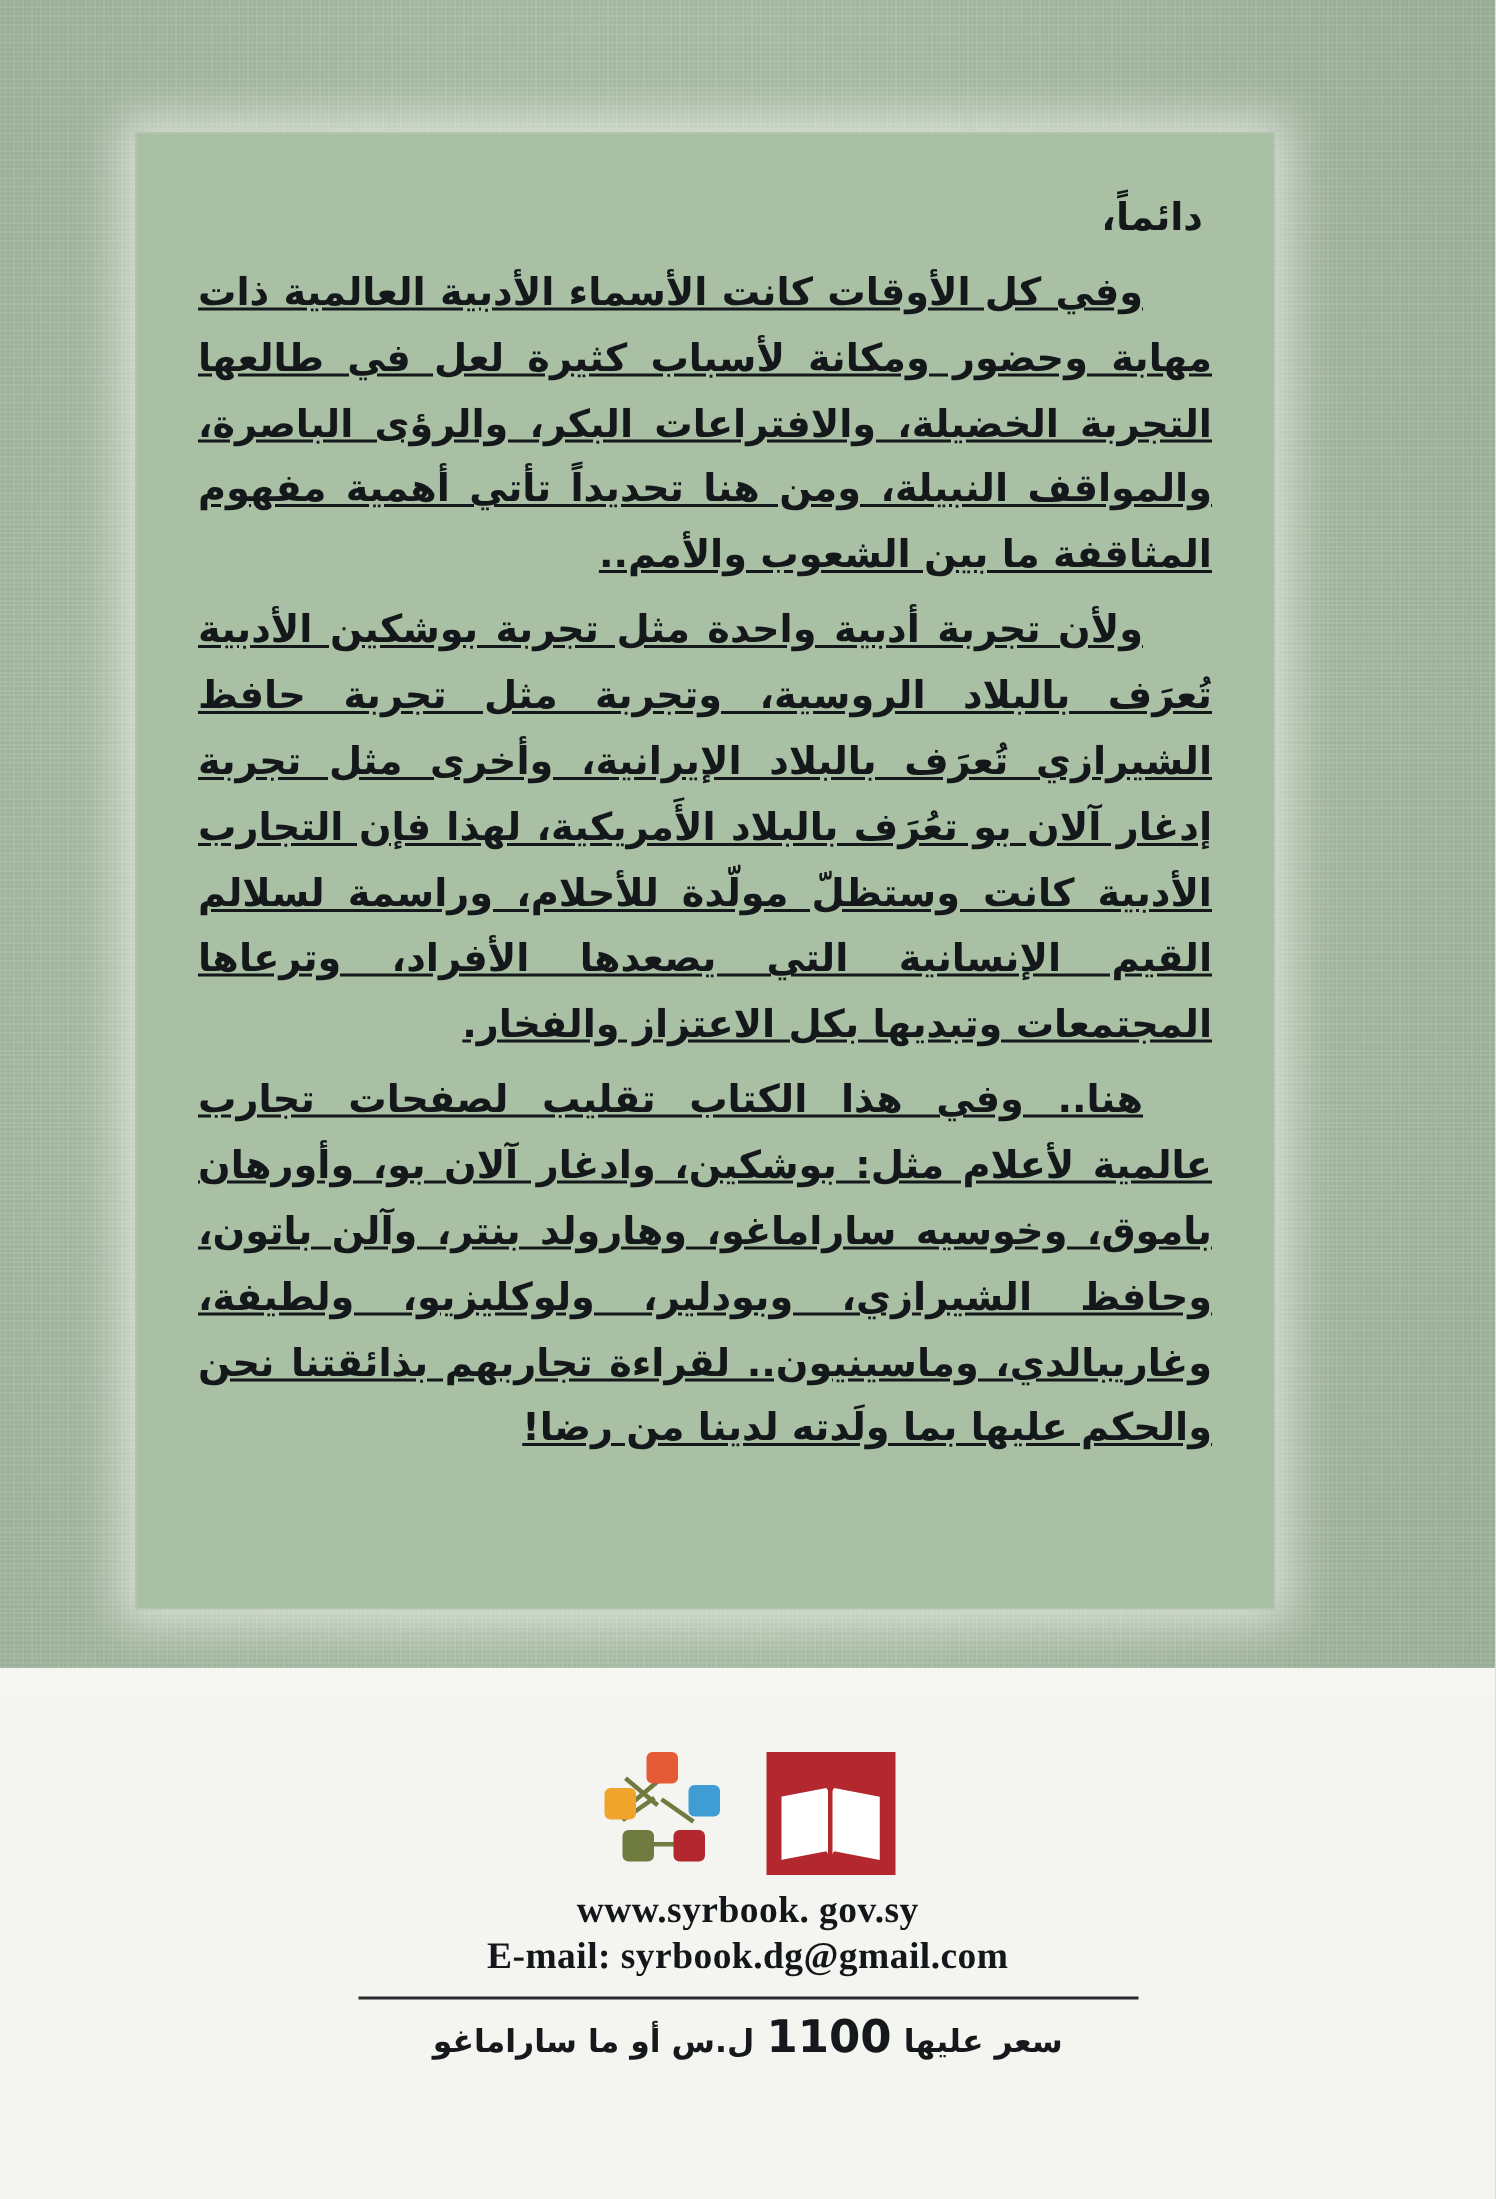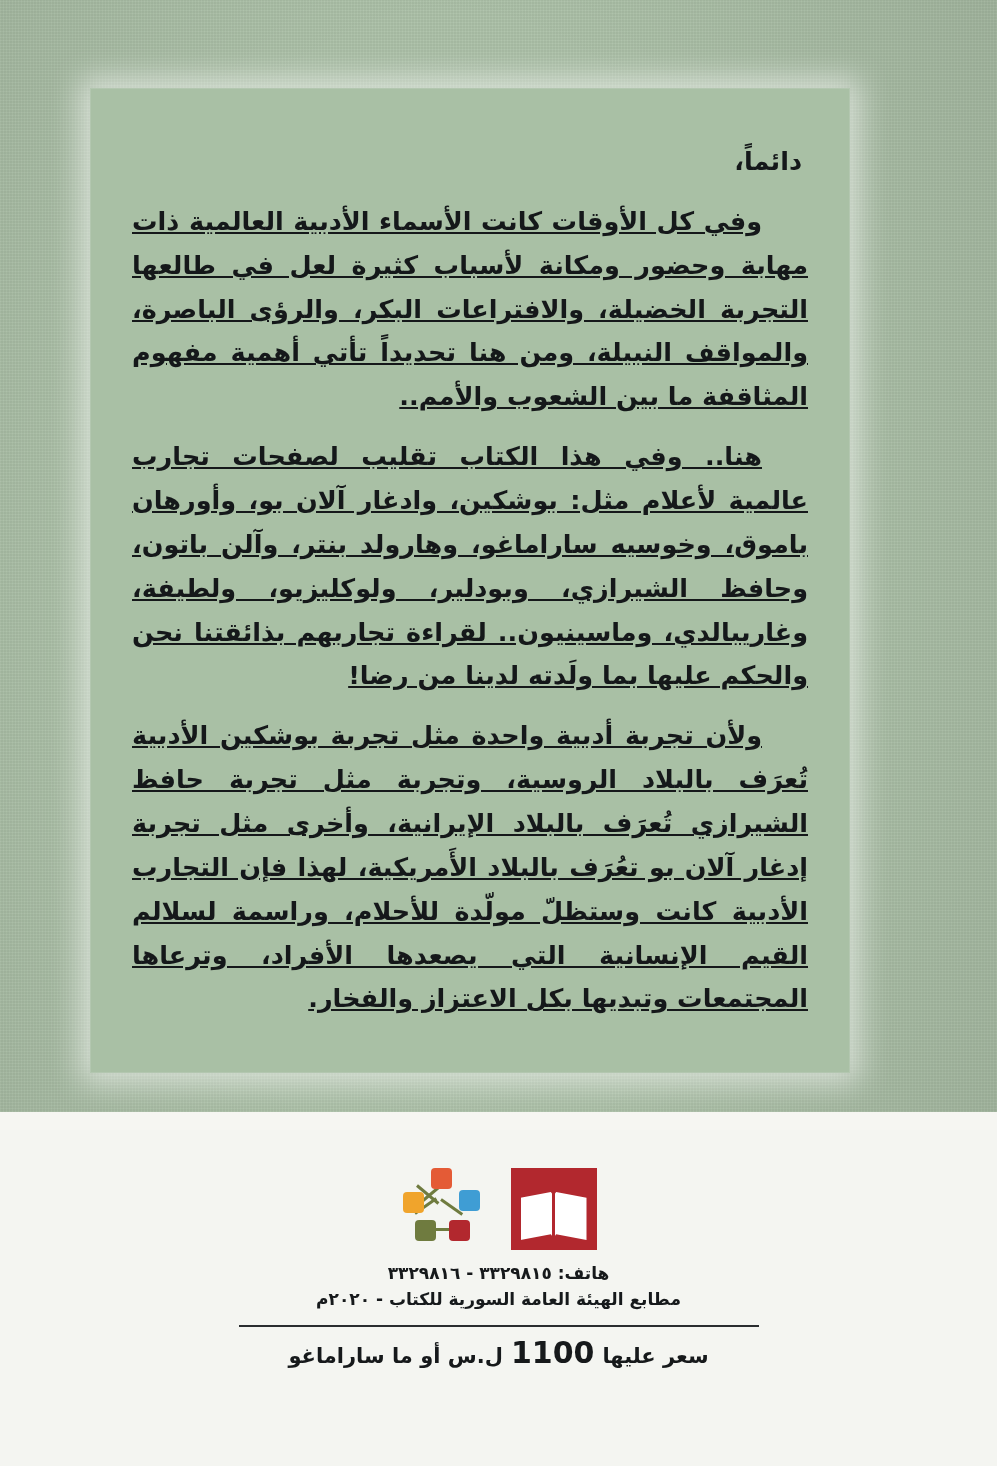--- a/index.html
+++ b/index.html
@@ -49,21 +49,21 @@
     direction: rtl;
     text-align: justify;
     text-align-last: right;
     color: #15181a;
     font-family: "DejaVu Sans", "Liberation Sans", sans-serif;
     font-weight: bold;
     font-size: 25.5px;
     line-height: 1.72;
   }
   .text-panel p {
-    margin: 16px 0 6px 0;
+    margin: 0 0 6px 0;
   }
   .text-panel p.indent {
     text-indent: 46px;
     text-decoration: underline;
   }
   .text-panel p.first {
     text-indent: 0;
     text-align: right;
     text-align-last: right;
     padding-right: 6px;
@@ -191,22 +191,22 @@
 <body>
 
 <div class="page">
   <div class="texture"></div>
   <div class="vignette"></div>
 
   <div class="text-panel">
     <div class="inner">
       <p class="first">دائماً،</p>
       <p class="indent">وفي كل الأوقات كانت الأسماء الأدبية العالمية ذات مهابة وحضور ومكانة لأسباب كثيرة لعل في طالعها التجربة الخضيلة، والافتراعات البكر، والرؤى الباصرة، والمواقف النبيلة، ومن هنا تحديداً تأتي أهمية مفهوم المثاقفة ما بين الشعوب والأمم..</p>
+      <p class="indent">ولأن تجربة أدبية واحدة مثل تجربة بوشكين الأدبية تُعرَف بالبلاد الروسية، وتجربة مثل تجربة حافظ الشيرازي تُعرَف بالبلاد الإيرانية، وأخرى مثل تجربة إدغار آلان بو تعُرَف بالبلاد الأَمريكية، لهذا فإن التجارب الأدبية كانت وستظلّ مولّدة للأحلام، وراسمة لسلالم القيم الإنسانية التي يصعدها الأفراد، وترعاها المجتمعات وتبديها بكل الاعتزاز والفخار.</p>
       <p class="indent">هنا.. وفي هذا الكتاب تقليب لصفحات تجارب عالمية لأعلام مثل: بوشكين، وادغار آلان بو، وأورهان باموق، وخوسيه ساراماغو، وهارولد بنتر، وآلن باتون، وحافظ الشيرازي، وبودلير، ولوكليزيو، ولطيفة، وغاريبالدي، وماسينيون.. لقراءة تجاربهم بذائقتنا نحن والحكم عليها بما ولَدته لدينا من رضا!</p>
-      <p class="indent">ولأن تجربة أدبية واحدة مثل تجربة بوشكين الأدبية تُعرَف بالبلاد الروسية، وتجربة مثل تجربة حافظ الشيرازي تُعرَف بالبلاد الإيرانية، وأخرى مثل تجربة إدغار آلان بو تعُرَف بالبلاد الأَمريكية، لهذا فإن التجارب الأدبية كانت وستظلّ مولّدة للأحلام، وراسمة لسلالم القيم الإنسانية التي يصعدها الأفراد، وترعاها المجتمعات وتبديها بكل الاعتزاز والفخار.</p>
     </div>
   </div>
 
   <div class="white-band"></div>
 
   <div class="footer">
     <div class="logos">
       <div class="book-logo">
         <div class="frame"></div>
         <div class="pages"></div>
@@ -219,25 +219,25 @@
         <div class="line" style="left:40px; top:30px; width:26px; transform:rotate(35deg);"></div>
         <div class="line" style="left:22px; top:60px; width:34px; transform:rotate(0deg);"></div>
         <div class="node" style="left:30px; top:0px;  background:#e45b36;"></div>
         <div class="node" style="left:2px;  top:24px; background:#f0a42c;"></div>
         <div class="node" style="left:58px; top:22px; background:#3f9dd4;"></div>
         <div class="node" style="left:14px; top:52px; background:#6f7b3f;"></div>
         <div class="node" style="left:48px; top:52px; background:#b2282e;"></div>
       </div>
     </div>
 
-
-    <div class="contact">
-      <div>هاتف: ٣٣٢٩٨١٥ - ٣٣٢٩٨١٦</div>
-      <div>مطابع الهيئة العامة السورية للكتاب - ٢٠٢٠م</div>
-    </div>
+    <div class="urls">
+      <div class="line1">www.syrbook. gov.sy</div>
+      <div class="line2">E-mail: syrbook.dg@gmail.com</div>
+    </div>
+
 
     <div class="price-rule"></div>
 
     <div class="price">
       <span>سعر عليها</span><span class="amount">1100</span><span>ل.س أو ما ساراماغو</span>
     </div>
   </div>
 </div>
 
 </body></html>

